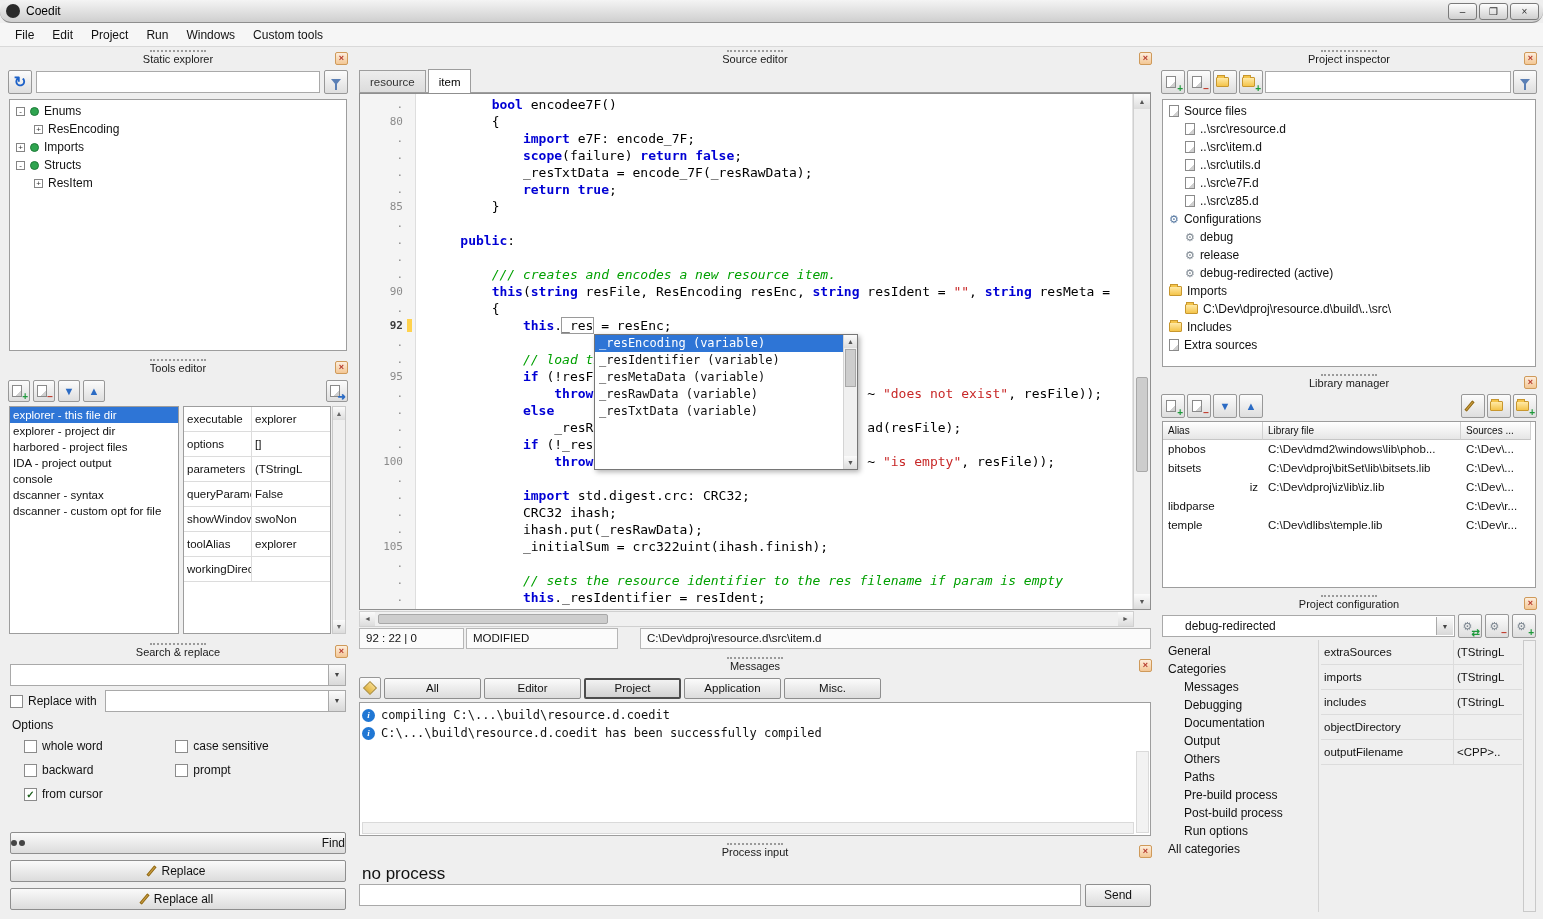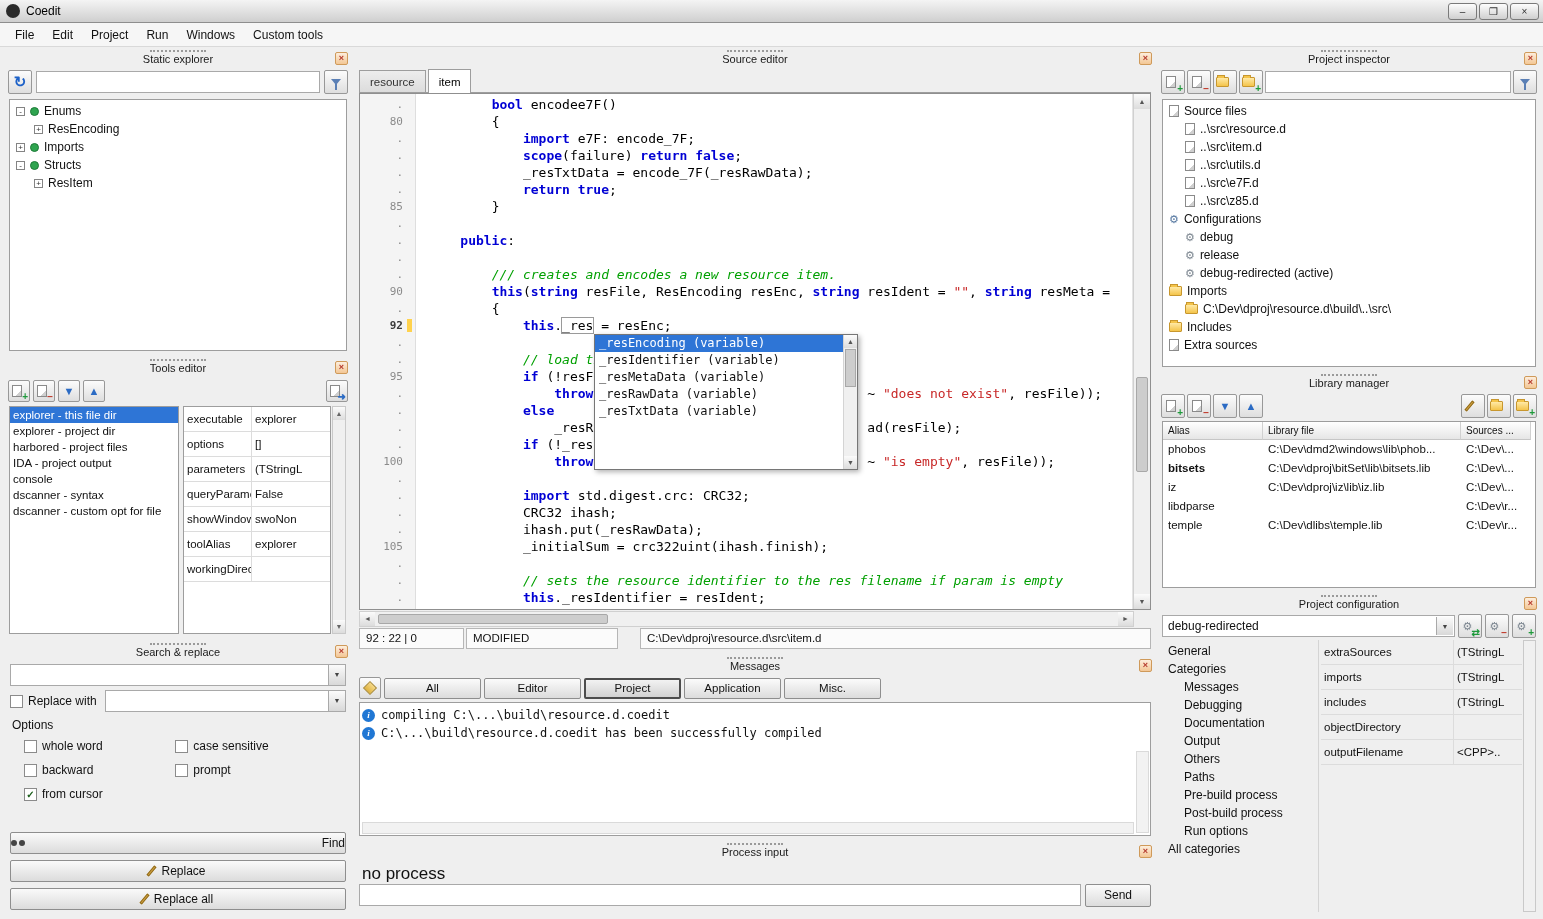--- a/index.html
+++ b/index.html
@@ -3,21 +3,21 @@
 <meta charset="utf-8">
 <style>
   * { box-sizing:border-box; margin:0; padding:0; }
   html,body { width:1543px; height:919px; overflow:hidden; }
   body { font-family:"Liberation Sans",sans-serif; font-size:12px; background:#efefef; color:#111; }
   .app { position:relative; width:1543px; height:919px; }
 
   
   .titlebar { position:absolute; left:0; top:0; width:100%; height:23px;
     background:linear-gradient(#f4f4f4,#cfcfcf); border-bottom:1px solid #8e8e8e;
-    display:flex; align-items:center; padding:0 6px; }
+    display:flex; align-items:center; padding:0 6px;border-radius:11px; }
   .app-logo { width:14px; height:14px; border-radius:50%; background:#2b2b2b; margin-right:6px; }
   .app-title { font-size:12px; color:#000; }
   .win-btns { position:absolute; right:4px; top:3px; display:flex; gap:2px; }
   .win-btn { width:29px; height:17px; border:1px solid #7a7a7a; border-radius:3px;
     background:linear-gradient(#fdfdfd,#cfcfcf); font-size:10px; line-height:15px;
     text-align:center; color:#333; }
 
   
   .menubar { position:absolute; left:0; top:23px; width:100%; height:24px;
     background:#f6f6f6; border-bottom:1px solid #d9d9d9; display:flex; align-items:center; padding-left:6px; }
@@ -186,21 +186,21 @@
   .lib-head { display:flex; height:18px; }
   .lib-hcell { background:linear-gradient(#ffffff,#e6e6e6); border-right:1px solid #d0d0d0; border-bottom:1px solid #c6c6c6;
     font-size:10px; line-height:17px; padding:0 5px; white-space:nowrap; overflow:hidden; flex:none; }
   .lib-row { display:flex; height:19px; }
   .lib-cell { font-size:11.5px; line-height:19px; padding:0 5px; white-space:nowrap; overflow:hidden; flex:none; }
 
   
   #p-conf { left:1161px; top:592px; width:376px; height:322px; }
   .conf-selrow { position:absolute; left:1px; right:1px; top:22px; height:24px; display:flex; gap:3px; align-items:center; }
   .conf-combo { position:relative; flex:1; height:22px; background:#fff; border:1px solid #a9a9a9;
-    font-size:12px; line-height:20px; padding:0 5px; }
+    font-size:12px; line-height:20px; padding:0 22px; }
   .conf-tree { position:absolute; left:1px; top:48px; width:157px; bottom:2px; border-right:1px solid #d4d4d4; padding:2px 0; overflow:hidden; }
   .conf-grid { position:absolute; left:160px; top:48px; right:15px; bottom:2px; overflow:hidden; }
   .conf-grid .grid-name { width:133px; }
   .conf-scroll { position:absolute; right:1px; top:48px; bottom:2px; width:13px; background:#f0f0f0; border:1px solid #c9c9c9; }
 </style>
 </head>
 <body>
 
 <div class="app">
 
@@ -668,26 +668,26 @@
           <div class="lib-hcell" style="width: 100px;">Alias</div>
           <div class="lib-hcell" style="width: 198px;">Library file</div>
           <div class="lib-hcell" style="width: 70px;">Sources ...</div>
         </div>
         <div class="lib-row">
           <div class="lib-cell" style="width: 100px;">phobos</div>
           <div class="lib-cell" style="width: 198px;">C:\Dev\dmd2\windows\lib\phob...</div>
           <div class="lib-cell" style="width: 70px;">C:\Dev\...</div>
         </div>
         <div class="lib-row">
-          <div class="lib-cell" style="width: 100px; font-weight: bold;">bitsets</div>
+          <div class="lib-cell" style="width: 100px;">bitsets</div>
           <div class="lib-cell" style="width: 198px;">C:\Dev\dproj\bitSet\lib\bitsets.lib</div>
           <div class="lib-cell" style="width: 70px;">C:\Dev\...</div>
         </div>
         <div class="lib-row">
-          <div class="lib-cell" style="width: 100px;">iz</div>
+          <div class="lib-cell" style="width: 100px; text-align: right;">iz</div>
           <div class="lib-cell" style="width: 198px;">C:\Dev\dproj\iz\lib\iz.lib</div>
           <div class="lib-cell" style="width: 70px;">C:\Dev\...</div>
         </div>
         <div class="lib-row">
           <div class="lib-cell" style="width: 100px;">libdparse</div>
           <div class="lib-cell" style="width: 198px; margin-top: 40px;">C:\Dev\dlibs\libdparse.lib</div>
           <div class="lib-cell" style="width: 70px;">C:\Dev\r...</div>
         </div>
         <div class="lib-row">
           <div class="lib-cell" style="width: 100px;">temple</div>

